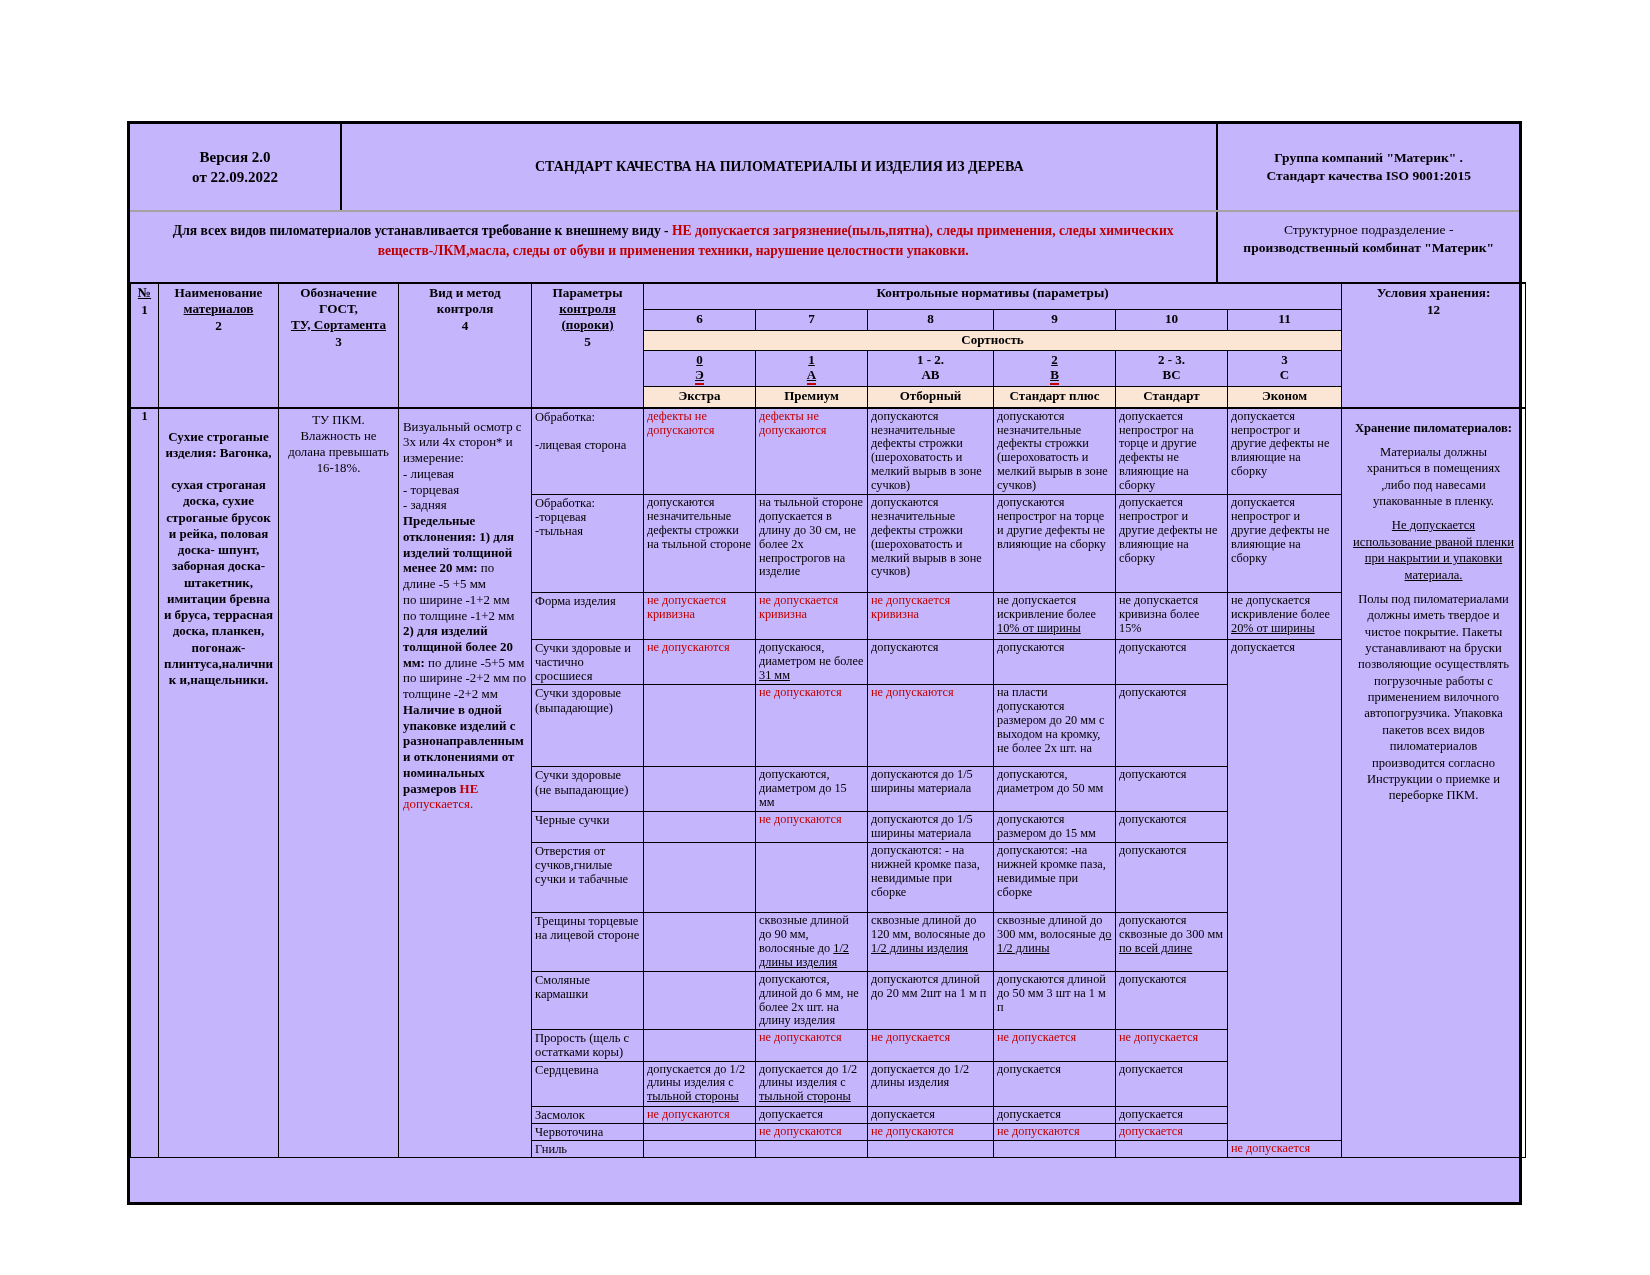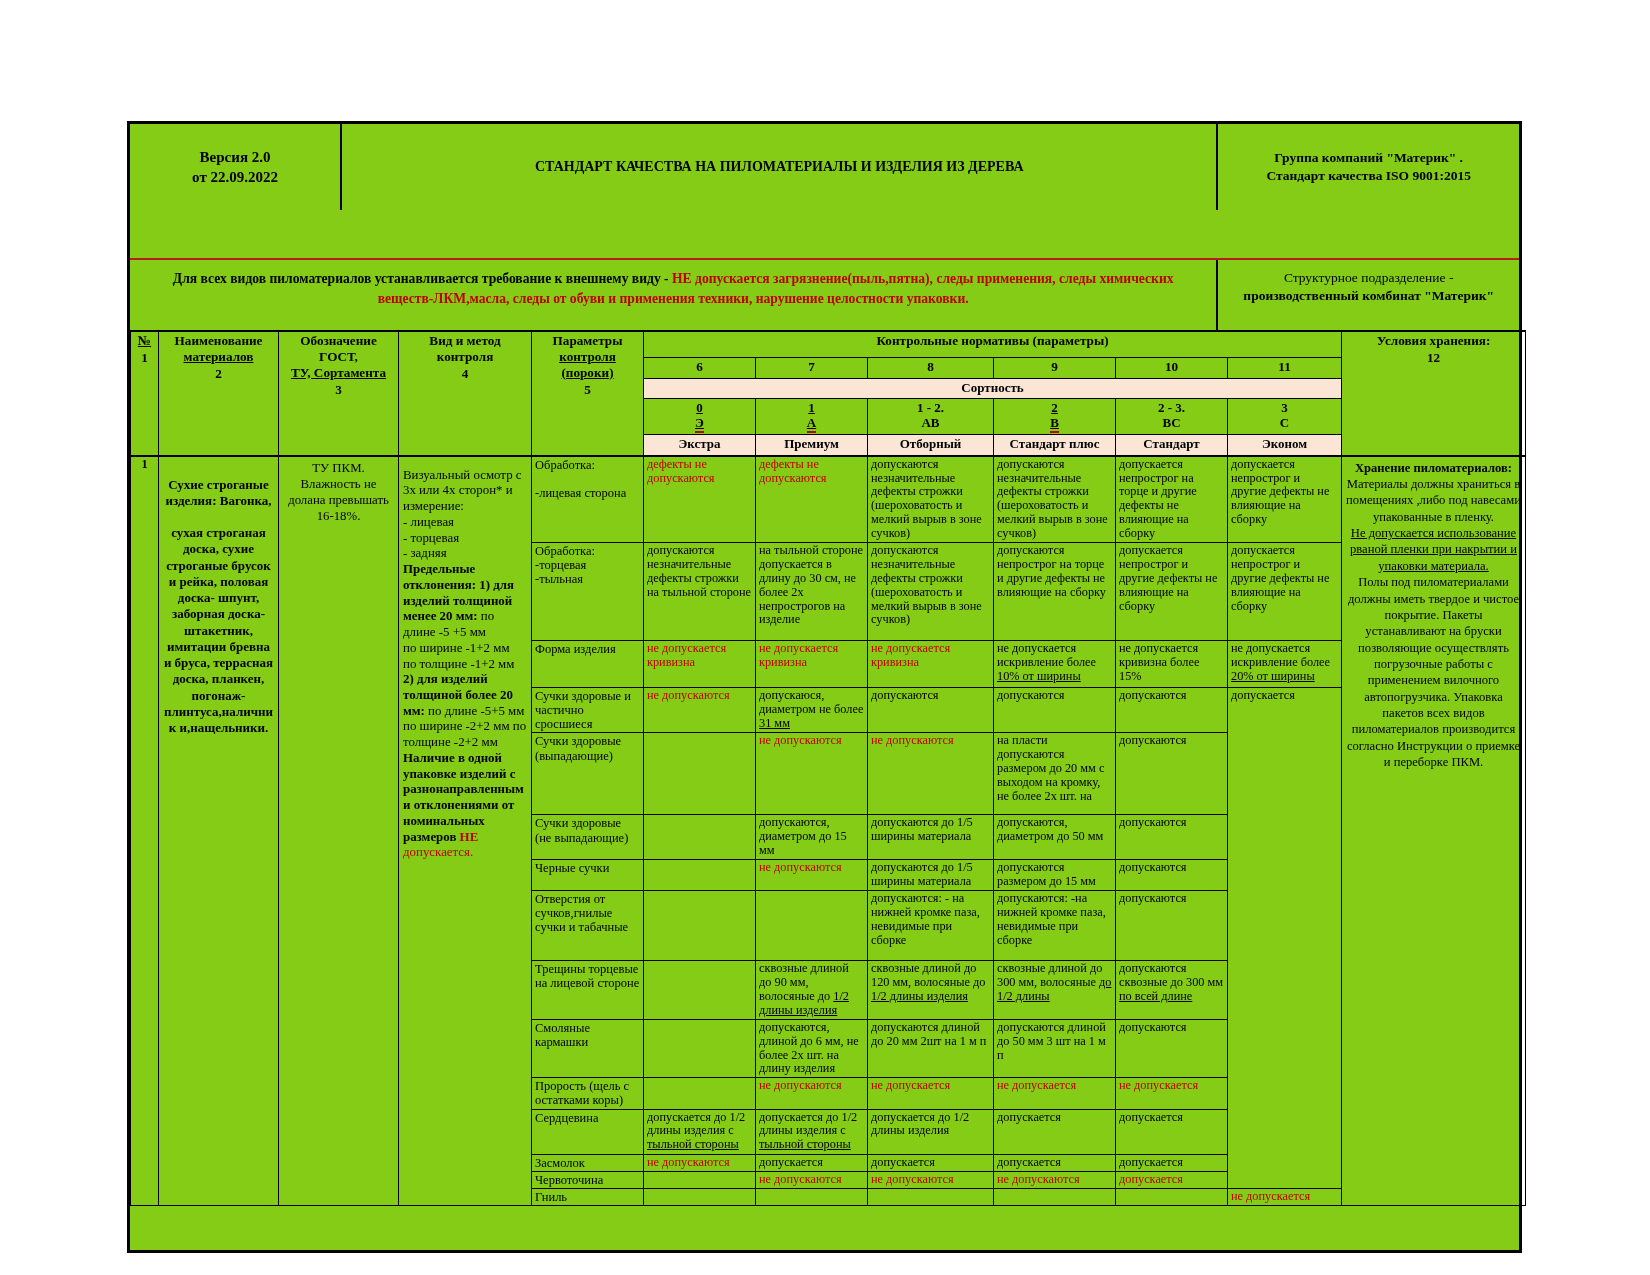--- a/index.html
+++ b/index.html
@@ -1,22 +1,22 @@
 <!DOCTYPE html>
 <html><head>
 <meta charset="utf-8">
 <style>
   html,body{margin:0;padding:0;background:#fff;}
   body{width:1650px;height:1275px;position:relative;font-family:"Liberation Serif",serif;color:#000;}
-  .doc{position:absolute;left:127px;top:121px;width:1395px;border:3px solid #000;box-sizing:border-box;background:#84cc16;}
+  .doc{position:absolute;left:127px;top:121px;width:1395px;border:3px solid #000;box-sizing:border-box;background:#c4b5fd;}
   .hdr-row{display:flex;height:86px;}
   .v-box{width:213px;box-sizing:border-box;border-right:2px solid #000;display:flex;flex-direction:column;justify-content:center;align-items:center;font-weight:bold;font-size:15px;line-height:1.35;text-align:center;}
   .t-box{width:878px;box-sizing:border-box;display:flex;justify-content:center;align-items:center;font-weight:bold;font-size:14px;text-align:right;}
   .c-box{width:304px;box-sizing:border-box;border-left:2px solid #000;display:flex;flex-direction:column;justify-content:center;align-items:center;font-weight:bold;font-size:13.5px;line-height:1.3;text-align:center;}
-  .note-row{display:flex;border-top:2px solid #b91c1c;height:70px;margin-top:48px;}
+  .note-row{display:flex;border-top:2px solid #a3a3a3;height:70px;}
   .note{width:1091px;box-sizing:border-box;font-weight:bold;font-size:13.6px;line-height:1.45;text-align:center;padding:9px 20px 0 20px;}
   .div-box{width:304px;box-sizing:border-box;border-left:2px solid #000;text-align:center;font-size:13.5px;line-height:1.3;padding-top:9px;}
   .div-box .l2{font-weight:bold;}
   .red{color:#c00000;}
   .b{font-weight:bold;}
   .u{text-decoration:underline;}
   .ctr{text-align:center;}
   table{border-collapse:collapse;table-layout:fixed;width:1389px;border-top:2.5px solid #000;}
   th,td{border:1px solid #000;vertical-align:top;padding:1px 3px;font-size:12.3px;line-height:1.13;word-wrap:break-word;}
   thead th{text-align:center;font-weight:bold;font-size:13.2px;line-height:1.2;padding:1px 2px;}
@@ -28,21 +28,21 @@
   .gcode{height:32px;font-size:13px;}
   .gcode .gcr{display:inline-block;border-bottom:2px solid #c00000;}
   tbody tr:first-child td{border-top:2.5px solid #000;}
   td.numcol{text-align:center;font-weight:bold;}
   td.mat{font-weight:bold;text-align:center;font-size:13px;line-height:1.25;padding-top:20px;}
   td.mat .p{margin-bottom:16px;}
   td.gost{text-align:center;font-size:12.8px;line-height:1.25;padding-top:4px;}
   td.method{font-size:12.9px;line-height:1.22;text-align:left;padding:11px 4px;}
   td.param{white-space:pre-line;font-size:12.5px;}
   td.storage{text-align:center;font-size:12.6px;line-height:1.3;padding-top:3px;}
-  td.storage .pp{margin:0;}
+  td.storage .pp{margin:8px;}
   td.cell{text-align:left;}
   .footer-strip{height:44px;}
 </style>
 </head>
 <body>
 
 <div class="doc">
   <div class="hdr-row">
     <div class="v-box">
       <span>Версия 2.0</span>

